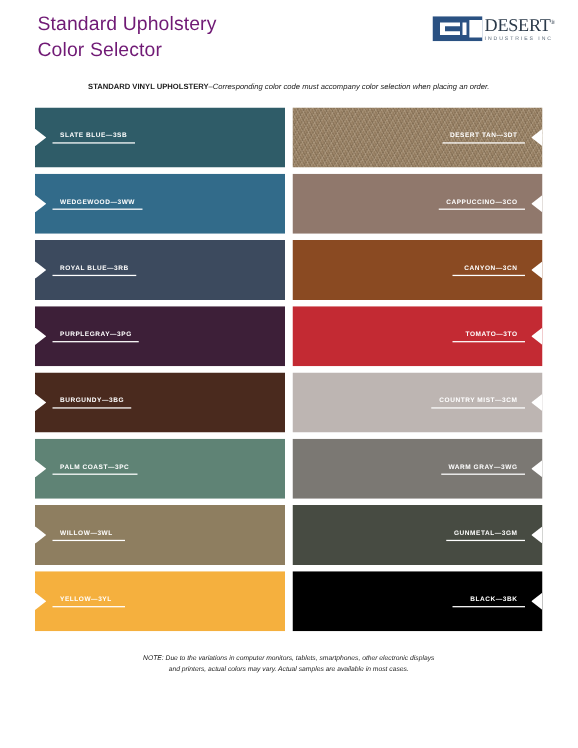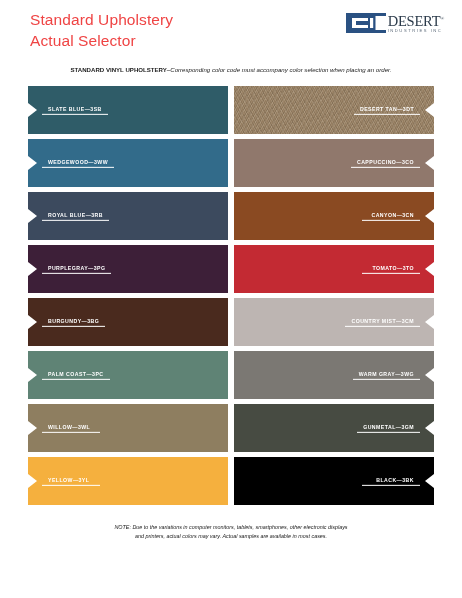--- a/index.html
+++ b/index.html
@@ -181,23 +181,23 @@
     font-style: italic;
     color: #1a1a1a;
     line-height: 9px;
   }
   .footer-note span { display: block; }
 </style>
 </head>
 <body>
 
 <div class="header">
-  <div class="title-block" style="color: #ef4444;">
+  <div class="title-block" style="color: #701a75;">
     <span>Standard Upholstery</span>
-    <span class="title-line2">Actual Selector</span>
+    <span class="title-line2">Color Selector</span>
   </div>
 
   <div class="logo">
     <svg class="logo-mark" viewBox="0 0 40 20">
       <rect x="0" y="0" width="40" height="20" fill="#2a5182"></rect>
       <path d="M6 5 H22 V8 H10 V12 H22 V15 H6 Z" fill="#ffffff"></path>
       <rect x="24" y="5" width="3.2" height="10" fill="#ffffff"></rect>
       <rect x="29.5" y="3" width="10.5" height="14" fill="#ffffff"></rect>
     </svg>
     <div class="logo-text">

